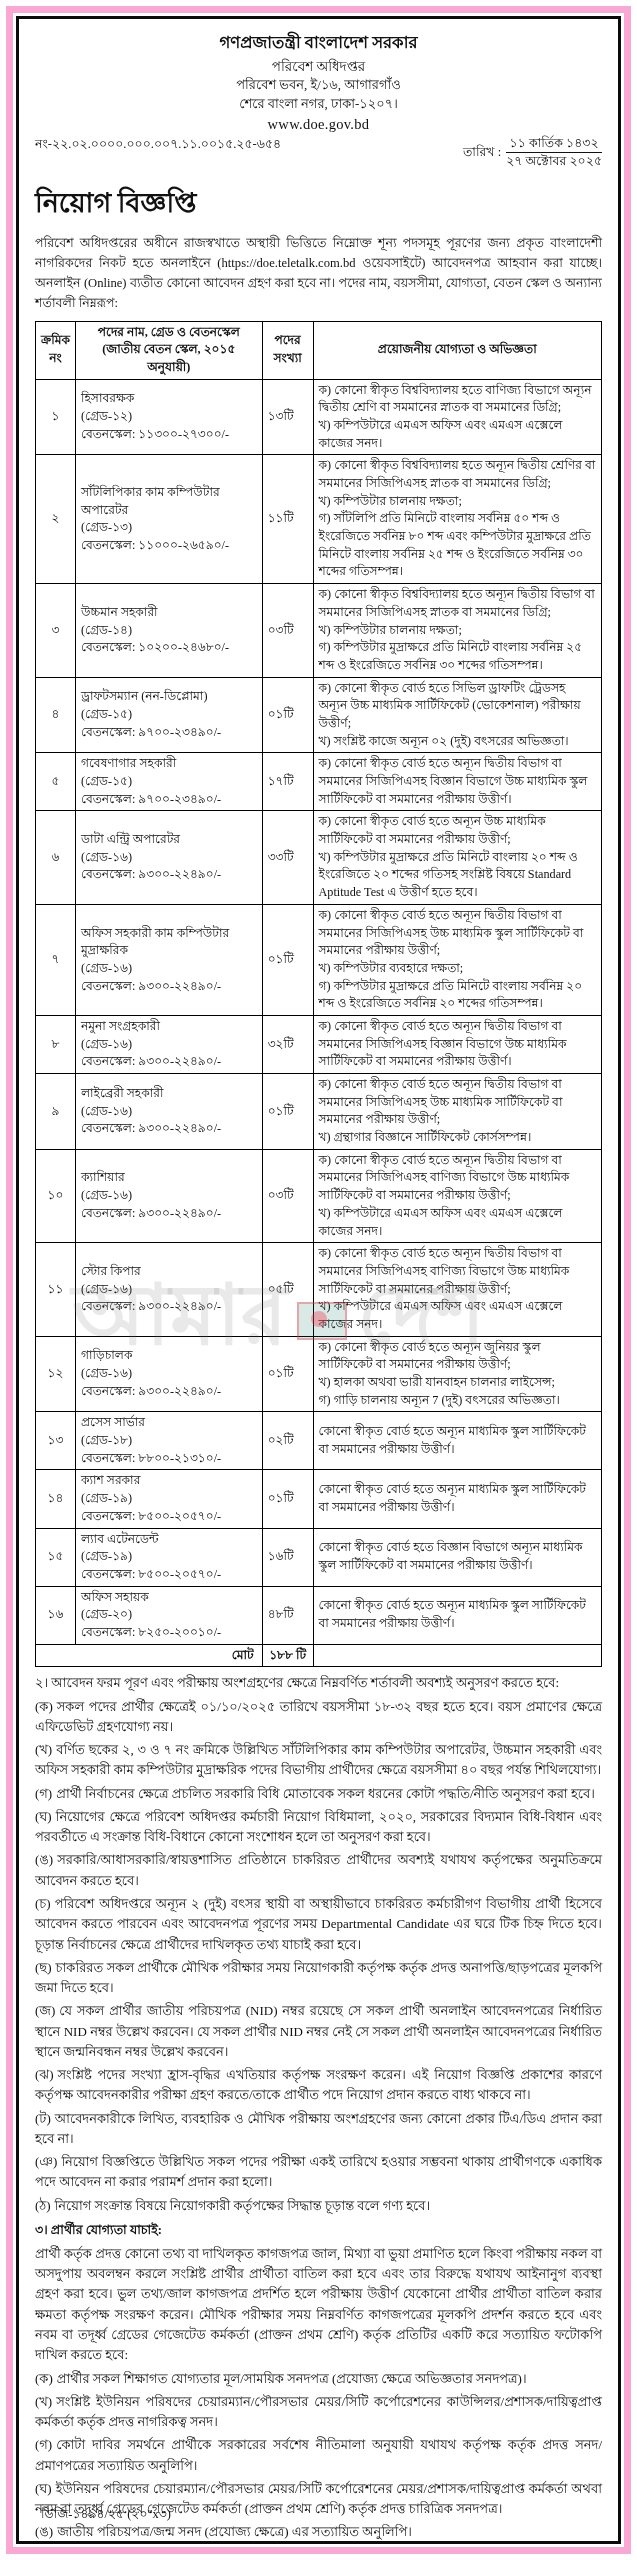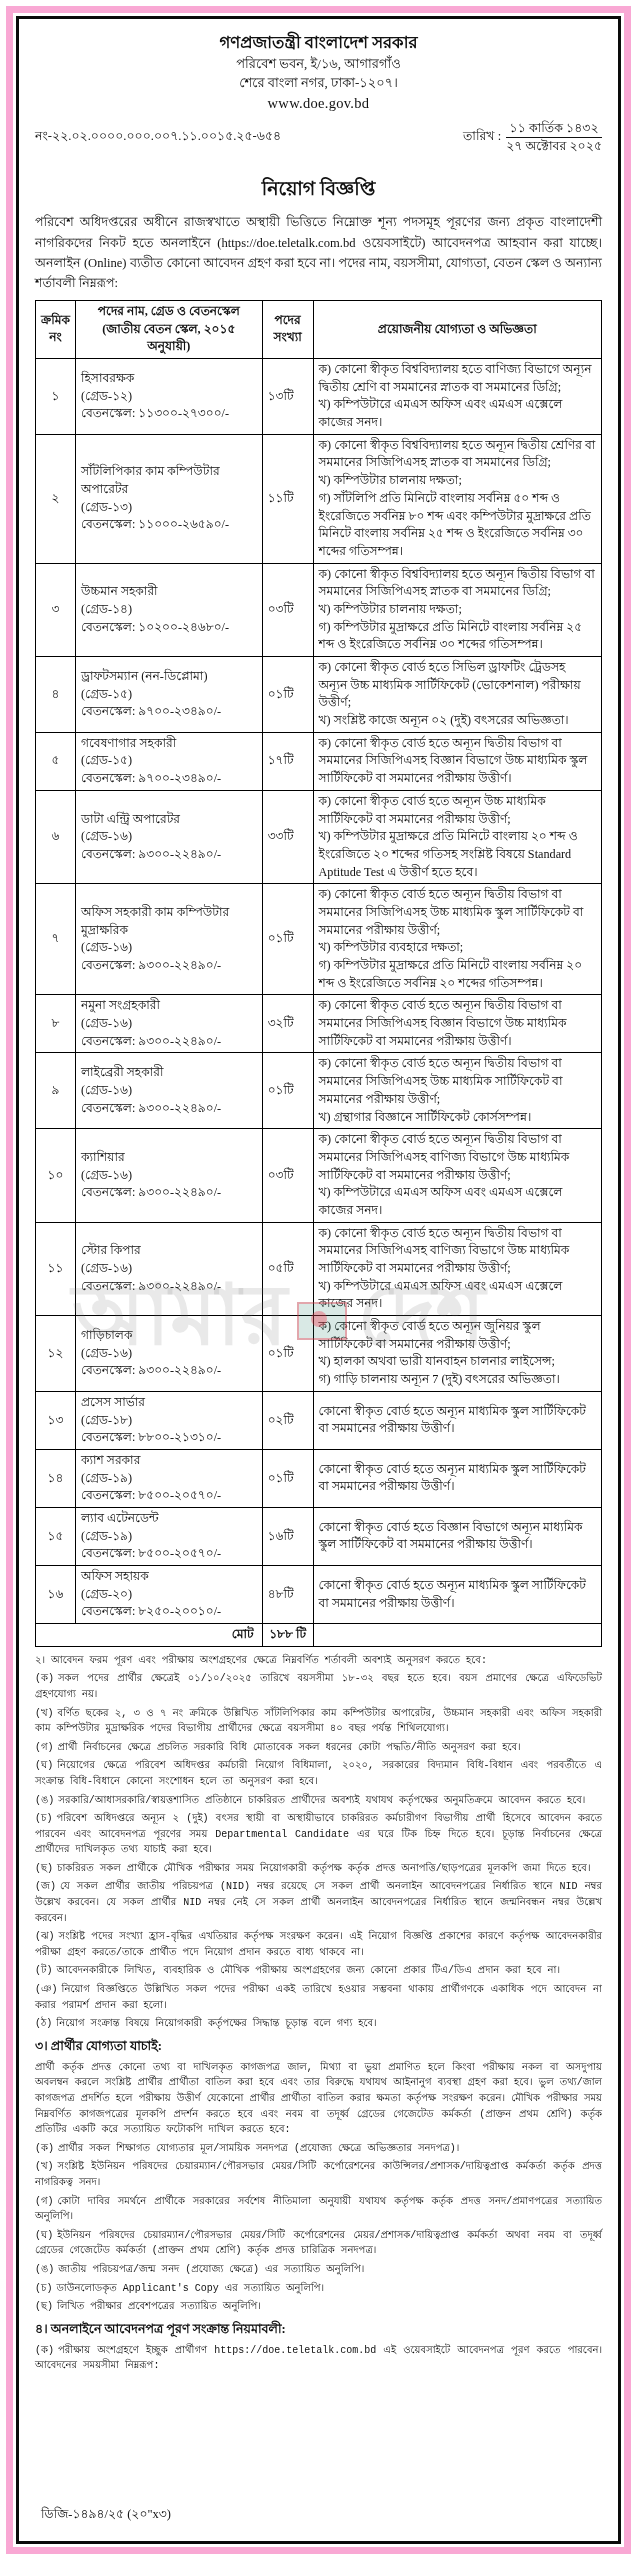--- a/index.html
+++ b/index.html
@@ -6,39 +6,39 @@
   .page{position:relative;width:637px;height:2560px;background:#fff;overflow:hidden;
         font-family:"Liberation Serif","DejaVu Serif",serif;color:#111;}
   .frame{position:absolute;inset:6px;border:7px solid #f9a8d4;}
   .frame-inner{position:absolute;inset:3px;border:3px solid #0a0a0a;padding:12px 16px 10px 16px;overflow:hidden;}
   
   .hdr{text-align:center;line-height:1.45;}
   .hdr .govt{font-weight:bold;font-size:16.5px;}
   .hdr .dept{font-size:13.5px;margin-top:2px;}
   .hdr .addr{font-size:13px;}
   .hdr .web{font-size:14.5px;letter-spacing:.3px;}
-  .refrow{display:flex;justify-content:space-between;align-items:center;margin-top:6px;font-size:12.5px;}
+  .refrow{display:flex;justify-content:space-between;font-size:12.5px;}
   .daterow{display:flex;align-items:center;gap:5px;}
   .datefrac{display:inline-block;text-align:center;font-size:12.5px;line-height:1.35;}
   .datefrac .top{border-bottom:1px solid #111;padding:0 3px;}
-  .doc-title{text-align:center;font-size:19px;font-weight:bold;margin:20px 0 6px 0;}
+  .doc-title{text-align:left;font-size:27px;font-weight:bold;margin:12px 0 6px 0;}
   .intro{font-size:12.6px;line-height:1.6;text-align:justify;}
   
   table.posts{width:100%;border-collapse:collapse;margin-top:7px;font-size:12.2px;}
   table.posts th,table.posts td{border:1px solid #000;padding:2px 5px;vertical-align:middle;line-height:1.45;}
   table.posts th{font-weight:bold;text-align:center;}
   td.sl{text-align:center;width:6%;}
   td.post{width:33%;white-space:pre-line;margin-top:12px;}
   td.cnt{text-align:left;width:9%;}
   td.qual{width:52%;white-space:pre-line;text-align:left;}
   tr.total td{font-weight:bold;}
   tr.total .tlabel{text-align:right;padding-right:8px;}
   tr.total .tval{text-align:center;}
   
-  .para{font-size:10px;line-height:1.56;text-align:justify;margin-top:3px;position:relative;z-index:2;font-family:Liberation Mono, monospace;}
+  .para{font-size:13px;line-height:1.56;text-align:justify;margin-top:3px;position:relative;z-index:2;}
   .para .lbl{margin-right:4px;}
   .sech{font-weight:bold;font-size:12.6px;margin-top:5px;position:relative;z-index:2;}
   .eng{font-family:"Liberation Serif",serif;}
   
   .watermark{position:absolute;left:72px;top:1250px;z-index:1;display:flex;align-items:center;gap:10px;
              font-size:84px;font-weight:bold;color:rgba(120,120,120,.16);pointer-events:none;white-space:nowrap;}
   .wm-flag{display:inline-block;width:46px;height:34px;background:rgba(0,106,78,.15);border:2px solid rgba(244,42,65,.35);position:relative;}
   .wm-flag::after{content:"";position:absolute;left:12px;top:7px;width:16px;height:16px;border-radius:50%;background:rgba(244,42,65,.35);}
   .dg{position:absolute;left:22px;bottom:16px;font-size:12.4px;}
 </style>
@@ -63,20 +63,21 @@
   <div class="watermark">
     <span>আমার</span>
     <span class="wm-flag"></span>
     <span>দেশ</span>
   </div>
   <div class="frame">
   <div class="frame-inner">
 
     <div class="hdr">
       <div class="govt">গণপ্রজাতন্ত্রী বাংলাদেশ সরকার</div>
+      <div class="dept">পরিবেশ অধিদপ্তর</div>
       <div class="addr">পরিবেশ ভবন, ই/১৬, আগারগাঁও</div>
       <div class="addr">শেরে বাংলা নগর, ঢাকা-১২০৭।</div>
       <div class="web eng">www.doe.gov.bd</div>
     </div>
 
     <div class="refrow">
       <span>নং-২২.০২.০০০০.০০০.০০৭.১১.০০১৫.২৫-৬৫৪</span>
       <span class="daterow">
         <span>তারিখ :</span>
         <span class="datefrac">

